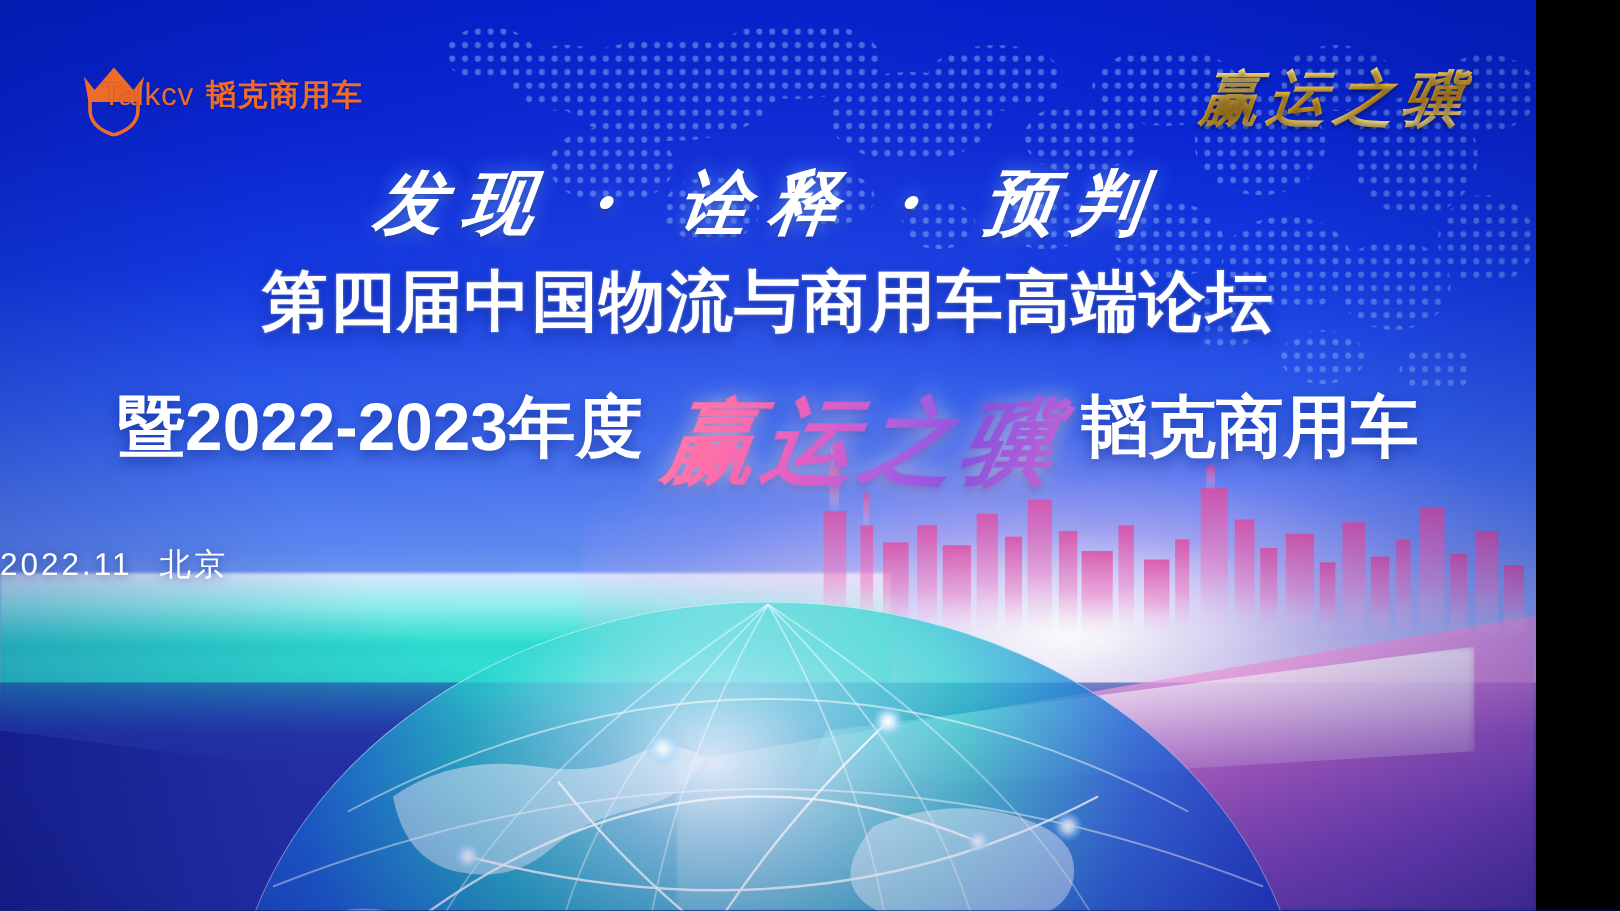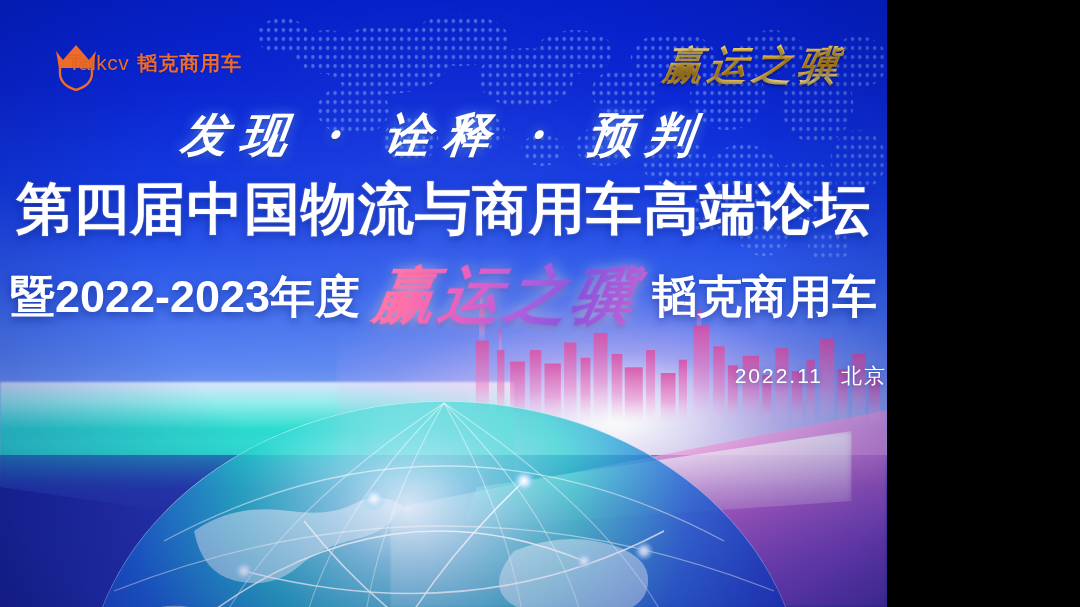--- a/index.html
+++ b/index.html
@@ -1,20 +1,20 @@
 <!DOCTYPE html>
 <html><head>
 <meta charset="utf-8">
 <style>
   html,body{margin:0;padding:0;background:#000;}
   body{font-family:"Liberation Sans","DejaVu Sans",sans-serif;}
 
   .poster{
     position:relative;
-    width:887px;height:607px;
+    width:1024px;height:607px;
     overflow:hidden;
     background:#0a2ad6;
   }
 
   
   .bg-sky{
     position:absolute;inset:0;
     background:linear-gradient(180deg,
       #0520c8 0%,
       #0a26d2 14%,
@@ -172,31 +172,31 @@
     letter-spacing:12px;
     color:#ffffff;
     text-shadow:0 0 12px rgba(120,170,255,.65),0 2px 4px rgba(0,20,90,.5);
     transform:skewX(-7deg);
   }
 
   
   .title-main{
     position:absolute;left:0;right:0;top:172px;
     text-align:center;
-    font-size:56px;
+    font-size:44px;
     font-weight:700;
     letter-spacing:1px;
     color:#ffffff;
     text-shadow:0 3px 10px rgba(4,24,120,.55),0 0 2px rgba(255,255,255,.5);
   }
 
   
   .subtitle-row{
     position:absolute;left:0;right:0;top:255px;
-    display:flex;align-items:center;justify-content:center;
+    display:flex;justify-content:center;
     gap:4px;
   }
   .sub-text{
     font-size:45px;font-weight:700;color:#ffffff;letter-spacing:0px;
     text-shadow:0 3px 9px rgba(4,24,120,.5);
     white-space:nowrap;
   }
   .sub-script{
     font-size:62px;
     font-weight:700;
@@ -214,21 +214,21 @@
       #e065c0 100%);
     -webkit-background-clip:text;background-clip:text;color:transparent;
     filter:drop-shadow(0 0 7px rgba(255,255,255,.55)) drop-shadow(0 2px 3px rgba(40,10,90,.35));
     transform:skewX(-8deg) translateY(-2px);
     white-space:nowrap;
   }
 
   
   .dateline{
     position:absolute;left:0;right:0;top:362px;
-    text-align:right;
+    text-align:left;
     font-size:21px;
     color:#ffffff;
     letter-spacing:2px;
     text-shadow:0 1px 6px rgba(10,30,120,.5);
   }
   .dateline .gap{display:inline-block;width:18px;}
 </style>
 </head>
 <body>
 

